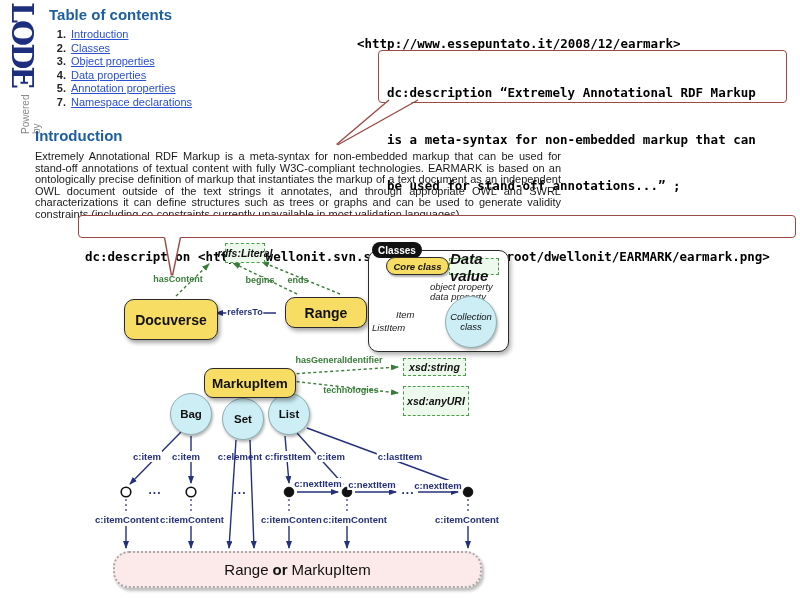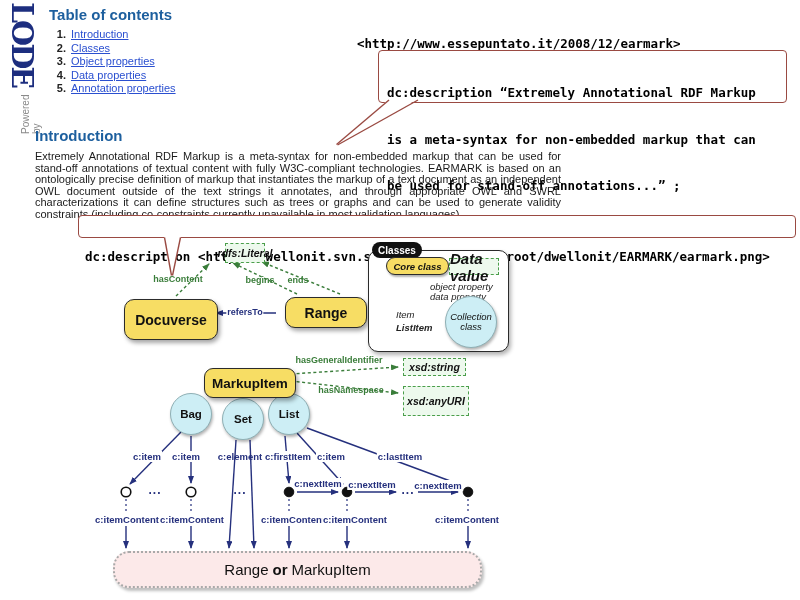--- a/index.html
+++ b/index.html
@@ -85,20 +85,21 @@
   <div class="logo">LODE</div>
   <div class="powered">Powered by</div>
 
   <div class="h-title" style="left:49px;top:6px;">Table of contents</div>
   <div class="toc">
     <div class="toc-row"><span class="toc-num">1.</span><span class="toc-link">Introduction</span></div>
     <div class="toc-row"><span class="toc-num">2.</span><span class="toc-link">Classes</span></div>
     <div class="toc-row"><span class="toc-num">3.</span><span class="toc-link">Object properties</span></div>
     <div class="toc-row"><span class="toc-num">4.</span><span class="toc-link">Data properties</span></div>
     <div class="toc-row"><span class="toc-num">5.</span><span class="toc-link">Annotation properties</span></div>
+    <div class="toc-row"><span class="toc-num">7.</span><span class="toc-link">Namespace declarations</span></div>
   </div>
 
   <div class="mono uri-line">&lt;http://www.essepuntato.it/2008/12/earmark&gt;</div>
   <div class="callout callout1 mono">
     <div>dc:description “Extremely Annotational RDF Markup</div>
     <div>is a meta-syntax for non-embedded markup that can</div>
     <div>be used for stand-off annotations...” ;</div>
   </div>
 
   <div class="h-title" style="left:35px;top:127px;">Introduction</div>
@@ -179,30 +180,30 @@
   <div class="dlab" style="left:245px;top:307px;font-size:9px;">refersTo</div>
   <div class="ybox" style="left:278px;top:297px;width:82px;height:31px;font-size:14px;">Range</div>
 
   <div class="legend-box"></div>
   <div class="legend-pill">Classes</div>
   <div class="ybox" style="left:379px;top:257px;width:63px;height:18px;font-size:9.5px;font-style:italic;border-radius:9px;box-shadow:1px 2px 2px rgba(0,0,0,.3);">Core class</div>
   <div class="gbox" style="left:449px;top:258px;width:50px;height:17px;font-size:15px;">Data value</div>
   <div class="leg-lab" style="left:430px;top:281px;">object property</div>
   <div class="leg-lab" style="left:430px;top:291px;">data property</div>
   <div class="leg-lab" style="left:396px;top:309px;">Item</div>
-  <div class="leg-lab" style="left:396px;top:322px;font-weight:bold;">ListItem</div>
+  <div class="leg-lab" style="left:372px;top:322px;">ListItem</div>
   <div class="circle" style="left:445px;top:296px;width:52px;height:52px;font-size:9.5px;font-style:italic;font-weight:normal;text-align:center;line-height:10.5px;">Collection class</div>
 
   <div class="circle" style="left:170px;top:393px;width:42px;height:42px;">Bag</div>
   <div class="circle" style="left:222px;top:398px;width:42px;height:42px;">Set</div>
   <div class="circle" style="left:268px;top:393px;width:42px;height:42px;">List</div>
   <div class="ybox" style="left:197px;top:368px;width:92px;height:30px;font-size:13.5px;border-radius:9px;">MarkupItem</div>
   <div class="glab" style="left:339px;top:355px;">hasGeneralIdentifier</div>
   <div class="gbox" style="left:403px;top:358px;width:63px;height:18px;">xsd:string</div>
-  <div class="glab" style="left:351px;top:385px;">hasNamespace</div>
+  <div class="glab" style="left:351px;top:385px;">technologies</div>
   <div class="gbox" style="left:403px;top:386px;width:66px;height:30px;">xsd:anyURI</div>
 
   <div class="dlab" style="left:147px;top:451px;">c:item</div>
   <div class="dlab" style="left:186px;top:451px;">c:item</div>
   <div class="dlab dlab-nobg" style="left:240px;top:451px;">c:element</div>
   <div class="dlab" style="left:288px;top:451px;">c:firstItem</div>
   <div class="dlab" style="left:331px;top:451px;">c:item</div>
   <div class="dlab" style="left:400px;top:451px;">c:lastItem</div>
 
   <div class="dots" style="left:155px;top:483px;">...</div>

